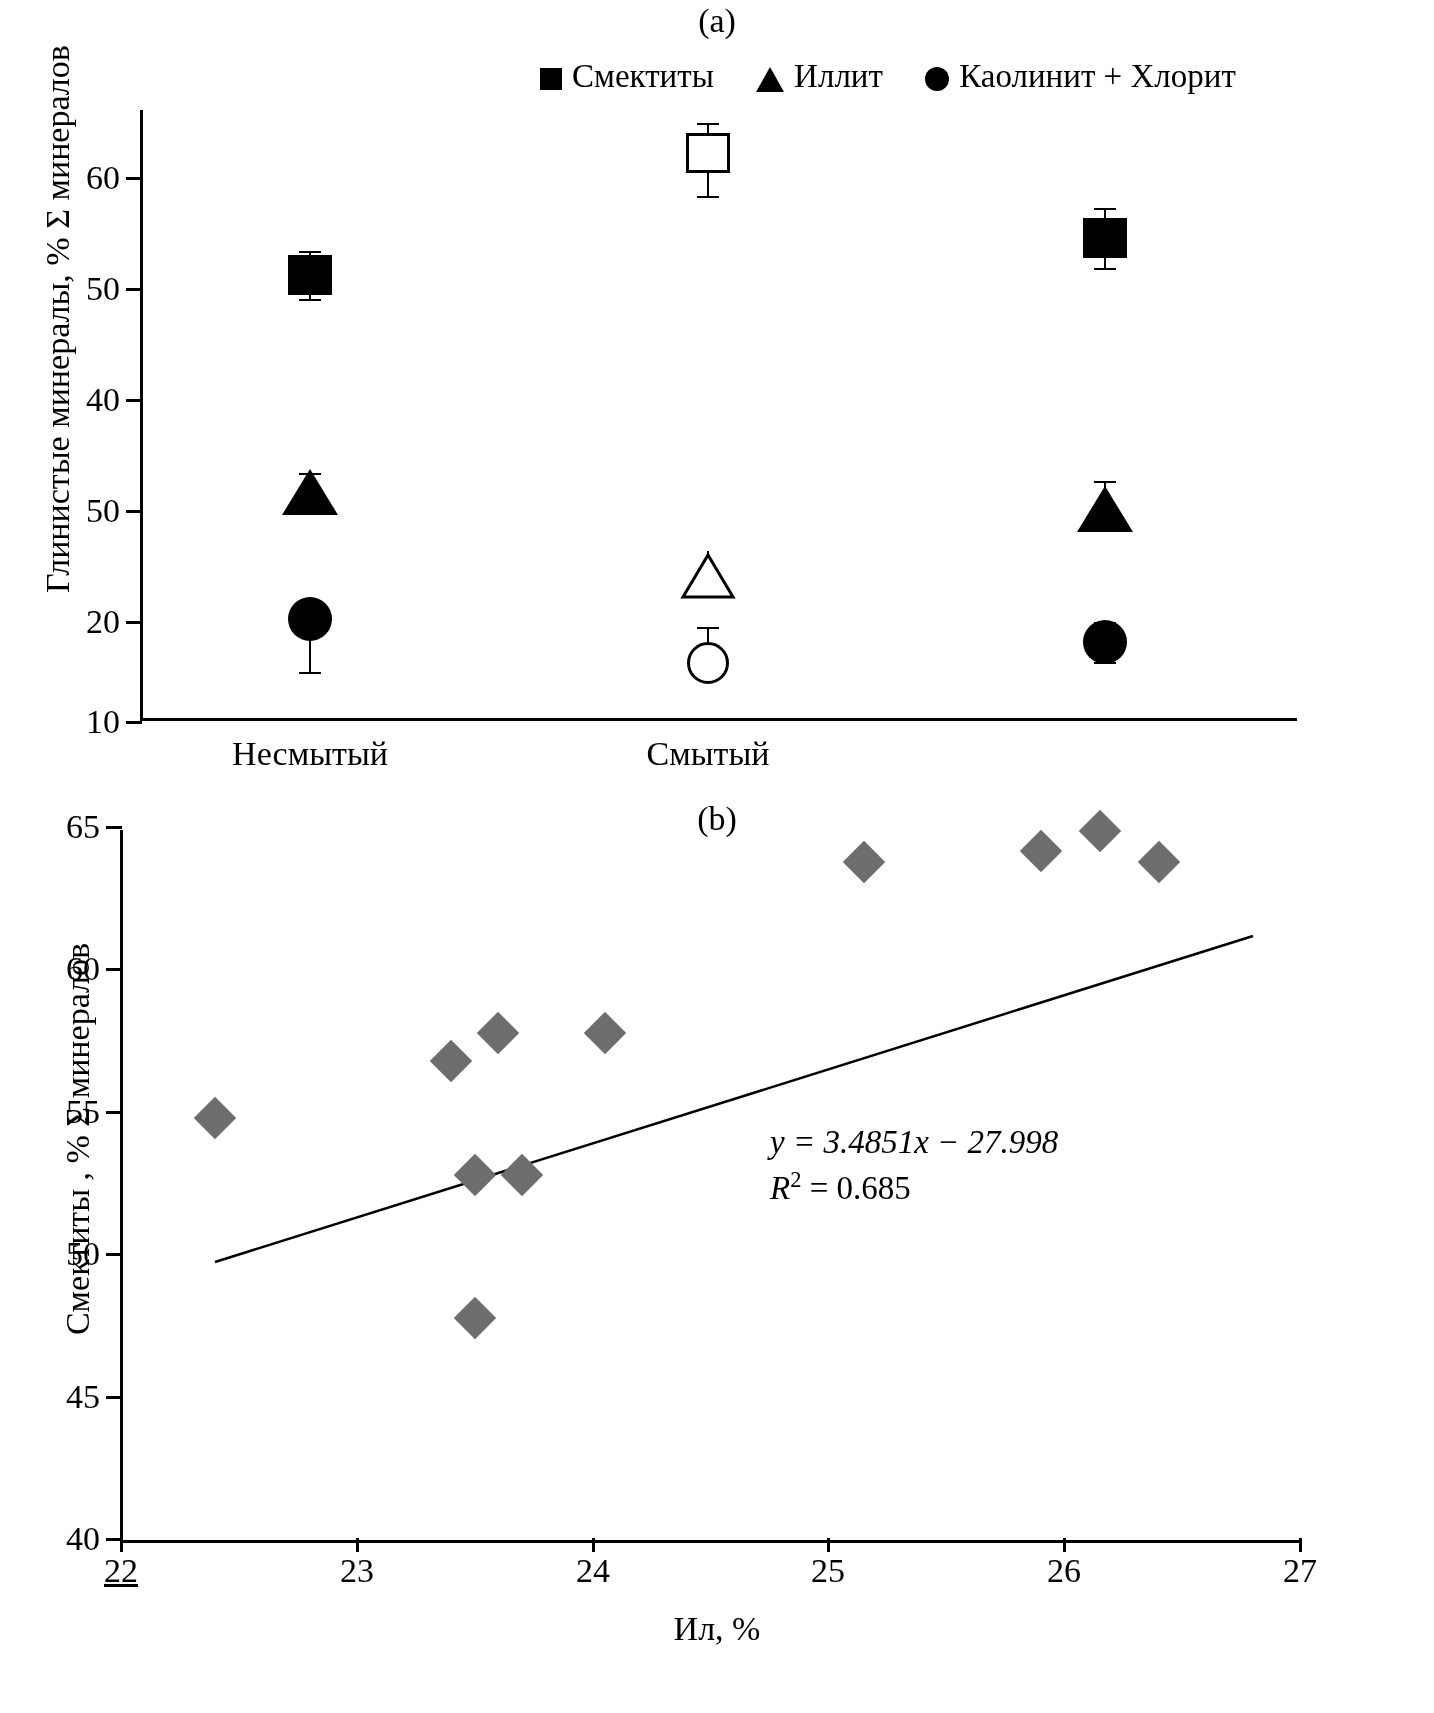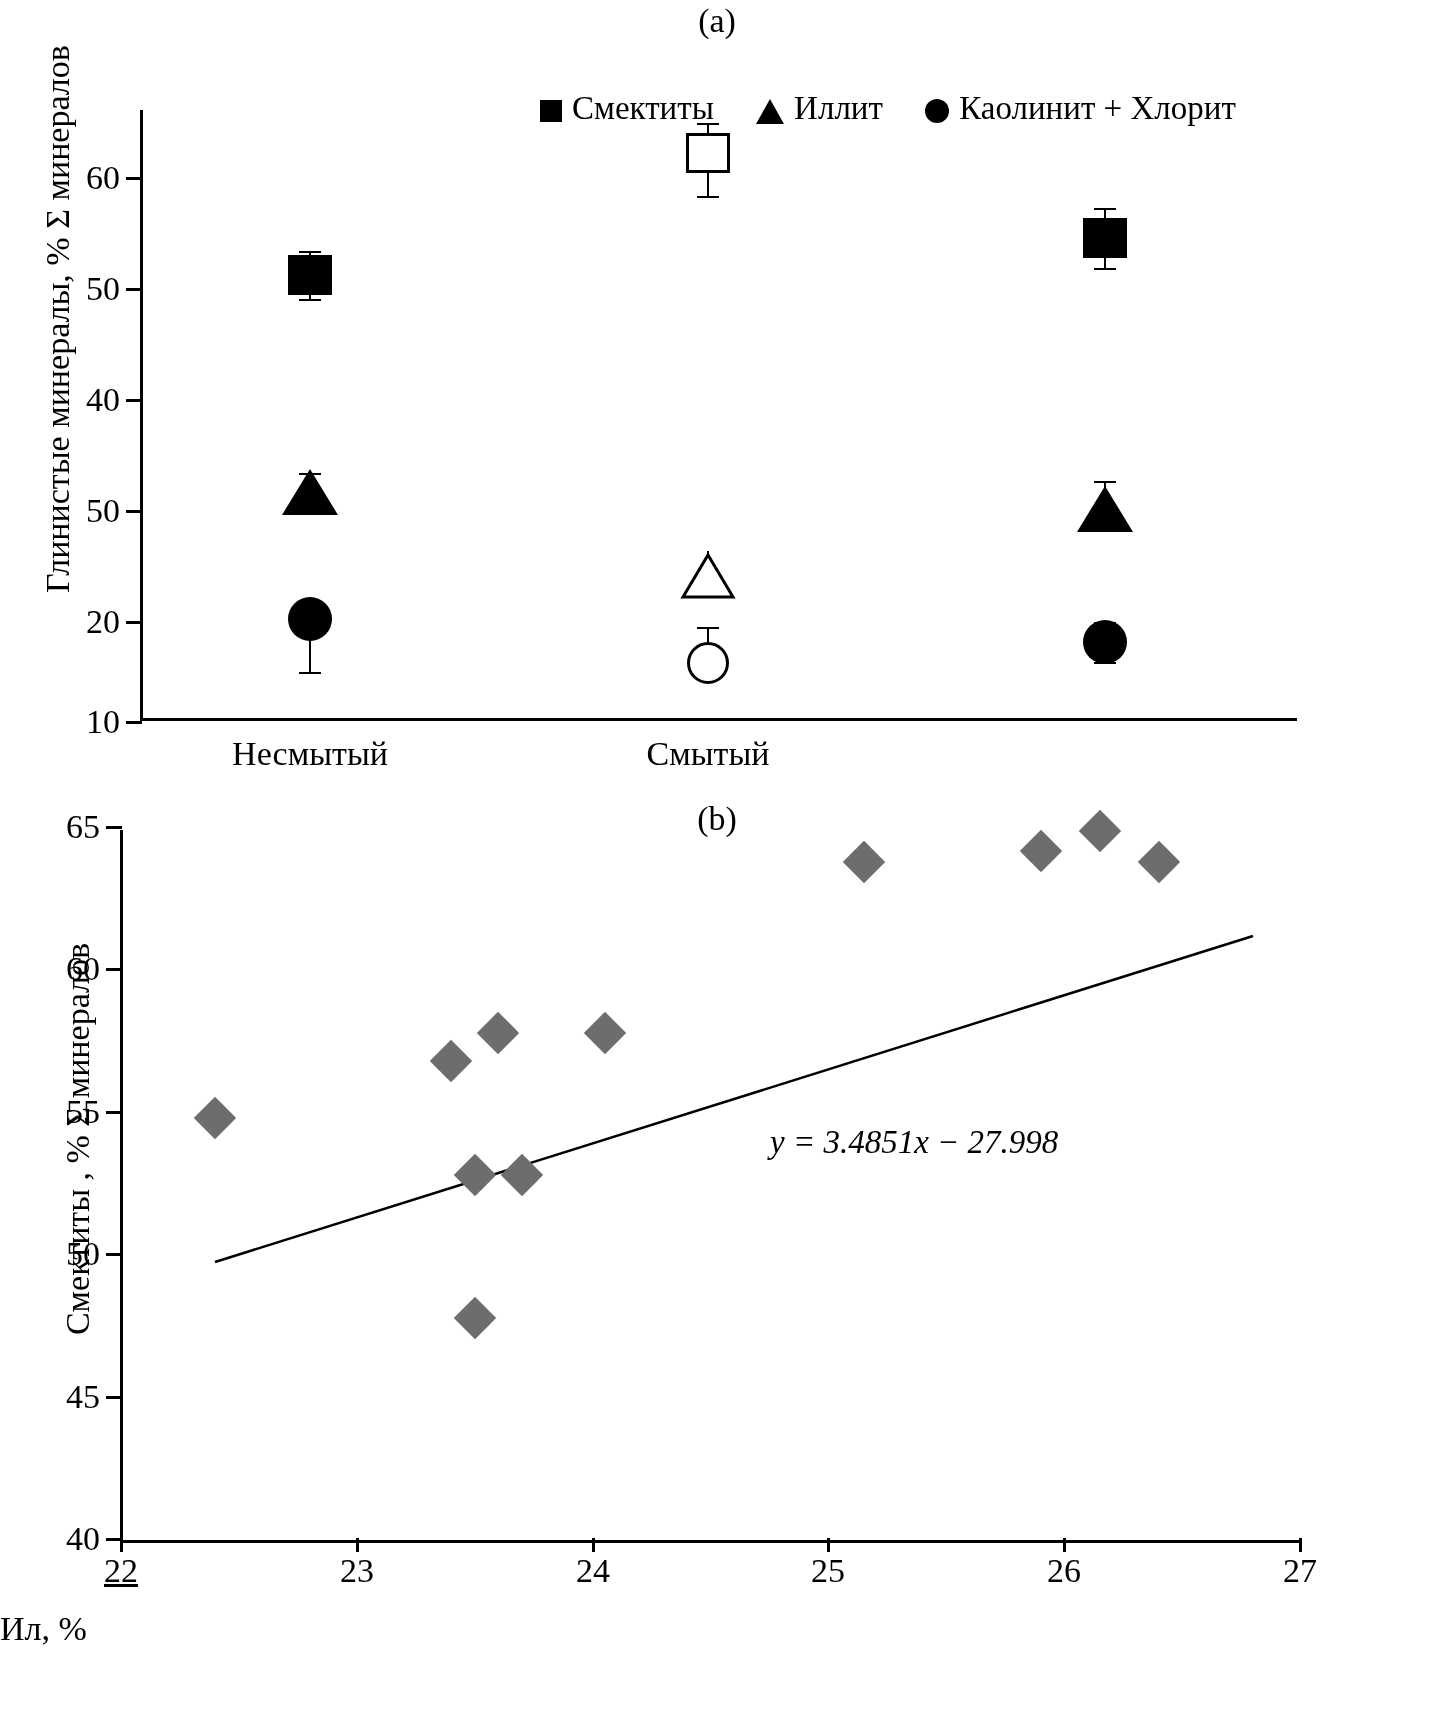--- a/index.html
+++ b/index.html
@@ -12,21 +12,21 @@
   #panel-a{top:0;height:790px;}
   #panel-b{top:790px;height:923px;}
 
   .panel-label{
     position:absolute;font-size:34px;text-align:center;width:120px;
   }
 
   
   #a-legend{
     position:absolute;top:58px;left:540px;width:880px;
-    font-size:33px;white-space:nowrap;margin-top:32px;
+    font-size:33px;white-space:nowrap;
   }
   #a-legend .lg{display:inline-block;margin-right:34px;}
   #a-legend .sym{display:inline-block;vertical-align:middle;margin-right:10px;}
   .sq-f{width:22px;height:22px;background:#000;}
   .tr-f{width:0;height:0;border-left:14px solid transparent;border-right:14px solid transparent;border-bottom:25px solid #000;}
   .ci-f{width:24px;height:24px;background:#000;border-radius:50%;}
   #a-axis-left{position:absolute;left:140px;top:110px;width:3px;height:610px;background:#000;}
   #a-axis-bottom{position:absolute;left:140px;top:718px;width:1157px;height:3px;background:#000;}
 
   .ytick-a{
@@ -51,21 +51,21 @@
   .trF{width:0;height:0;border-left:28px solid transparent;border-right:28px solid transparent;border-bottom:46px solid #000;}
   .ciF{width:44px;height:44px;border-radius:50%;background:#000;}
   .ciO{width:42px;height:42px;border-radius:50%;background:#fff;border:3px solid #000;box-sizing:border-box;}
   #b-axis-left{position:absolute;left:120px;top:40px;width:3px;height:712px;background:#000;}
   #b-axis-bottom{position:absolute;left:120px;top:750px;width:1182px;height:3px;background:#000;}
   .ytick-b{position:absolute;font-size:34px;text-align:right;width:90px;left:10px;}
   .ytick-b .tickmark{position:absolute;right:-22px;top:50%;width:16px;height:3px;background:#000;margin-top:-1px;}
   .xtick-b{position:absolute;font-size:34px;text-align:center;width:80px;top:762px;}
   .xtick-b .tickmark{position:absolute;left:50%;top:-14px;width:3px;height:14px;background:#000;margin-left:-1px;}
   #b-ytitle{position:absolute;left:-242px;top:330px;width:640px;text-align:center;transform:rotate(-90deg);font-size:34px;}
-  #b-xtitle{position:absolute;left:0;top:820px;width:1434px;text-align:left;font-size:34px;}
+  #b-xtitle{position:absolute;left:0;top:820px;width:1434px;text-align:center;font-size:34px;}
   .dia{position:absolute;width:30px;height:30px;background:#6d6d6d;transform:rotate(45deg);}
   #b-eq{position:absolute;left:770px;top:330px;width:430px;text-align:left;font-size:33px;line-height:1.35;}
   #b-eq .it{font-style:italic;}
   sup{font-size:0.68em;vertical-align:super;}
 </style>
 </head>
 <body>
 
 <div class="panel" id="panel-a">
 
@@ -179,14 +179,15 @@
   <div class="dia" style="left:507px;top:370px;"></div>
   <div class="dia" style="left:460px;top:513px;"></div>
   <div class="dia" style="left:590px;top:228px;"></div>
   <div class="dia" style="left:849px;top:057px;"></div>
   <div class="dia" style="left:1026px;top:046px;"></div>
   <div class="dia" style="left:1085px;top:026px;"></div>
   <div class="dia" style="left:1144px;top:057px;"></div>
 
   <div id="b-eq">
     <div class="it">y = 3.4851x − 27.998</div>
+    <div><span class="it">R</span><sup>2</sup><span> = 0.685</span></div>
   </div>
 </div>
 
 </body></html>

